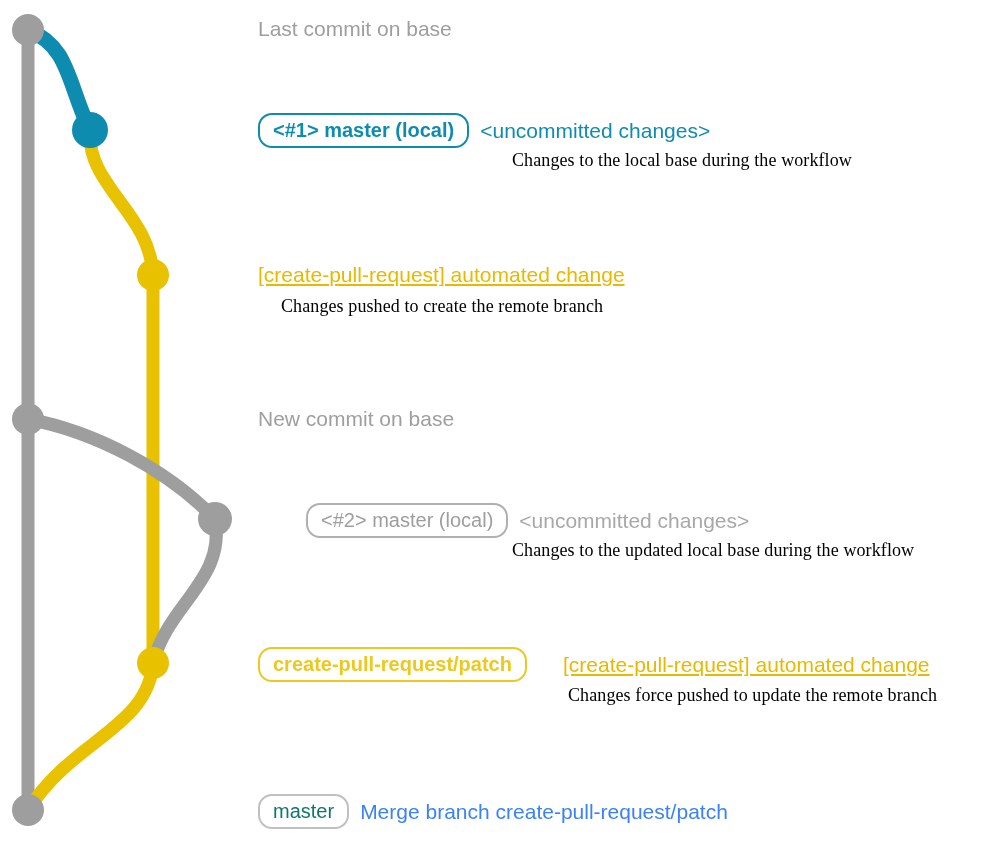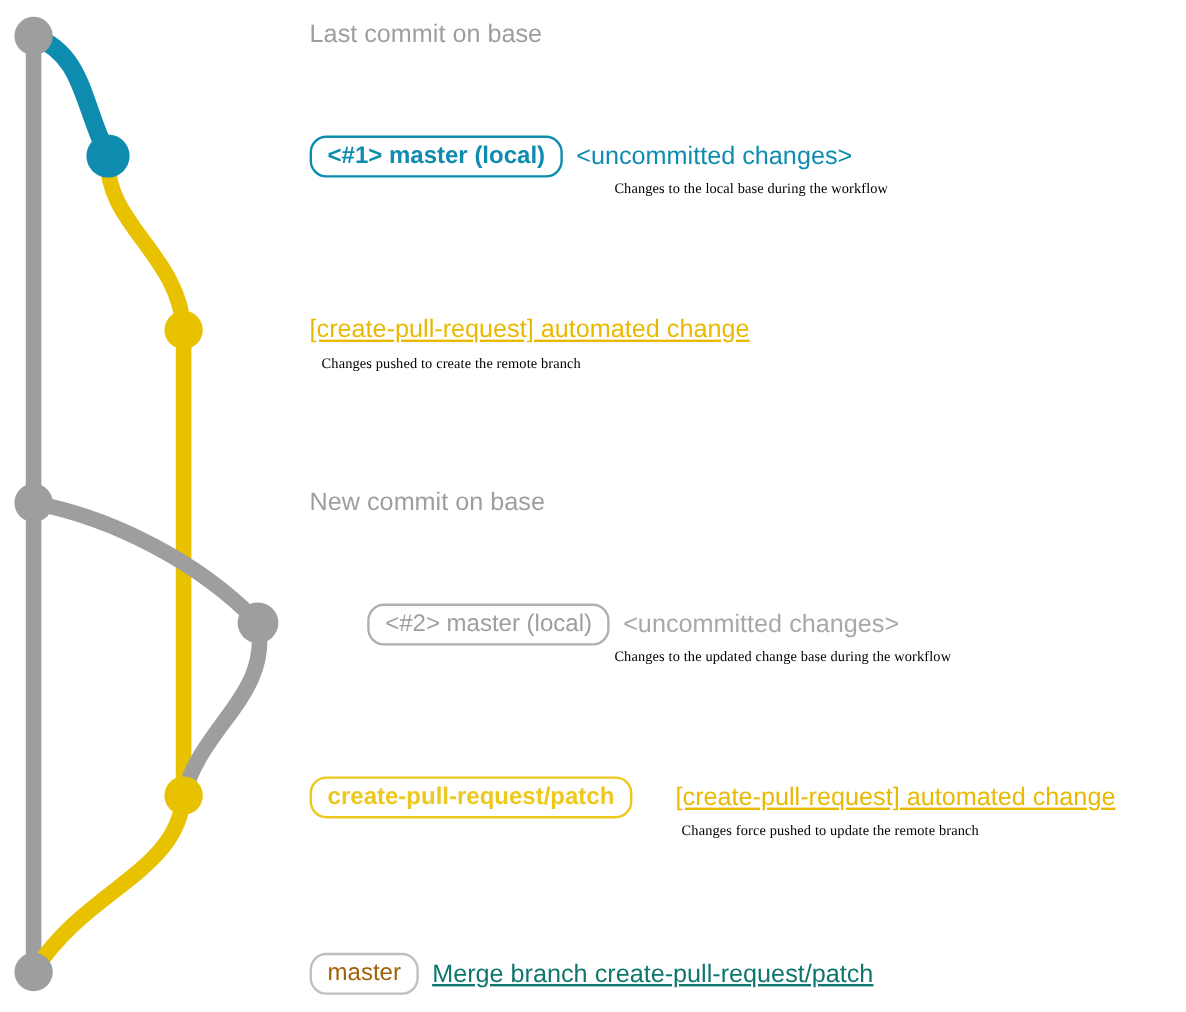--- a/index.html
+++ b/index.html
@@ -37,21 +37,21 @@
     position: absolute;
     display: flex;
     align-items: center;
     white-space: nowrap;
   }
 
   .sub-row {
     position: absolute;
     white-space: nowrap;
     font-family: "Liberation Serif", serif;
-    font-size: 12px;
+    font-size: 18px;
     color: #000000;
     letter-spacing: 0.1px;
   }
 
   .branch-pill {
     display: inline-block;
     border: 2px solid #1d4ed8;
     border-radius: 14px;
     padding: 5px 13px 6px 13px;
     font-size: 20px;
@@ -69,33 +69,33 @@
     border-color: #edc81e;
     color: #edc81e;
   }
   .branch-pill.gray {
     border-color: #b0b0b0;
     color: #9e9e9e;
     font-weight: normal;
   }
   .branch-pill.gray-thin {
     border-color: #c0c0c0;
-    color: #a16207;
+    color: #0f766e;
     font-weight: normal;
   }
 
   .msg {
     font-size: 21px;
     line-height: 1;
   }
   .msg.gray     { color: #9e9e9e; }
   .msg.teal     { color: #0e8cb0; }
   .msg.yellow   { color: #e8b900; text-decoration: underline; }
   .msg.gray-dim { color: #a8a8a8; }
-  .msg.merge    { color: #0f766e; text-decoration: underline; }
+  .msg.merge    { color: #3b82f6; }
 </style>
 </head>
 <body>
 
 <svg id="gitgraph-canvas" viewBox="0 0 988 843" width="988" height="843">
 
   <path d="M 28 30 L 28 810" stroke="#9e9e9e" stroke-width="13" fill="none" stroke-linecap="round"></path>
 
   <path d="M 28 30 C 70 46 68 86 90 130" stroke="#0e8cb0" stroke-width="15" fill="none" stroke-linecap="round"></path>
 
@@ -126,31 +126,31 @@
 
   <div class="commit-row" style="left:258px; top:113px;">
     <span class="branch-pill teal">&lt;#1&gt; master (local)</span>
     <span class="msg teal">&lt;uncommitted changes&gt;</span>
   </div>
   <div class="sub-row" style="left:512px; top:150px;">Changes to the local base during the workflow</div>
 
   <div class="commit-row" style="left:258px; top:264px;">
     <span class="msg yellow">[create-pull-request] automated change</span>
   </div>
-  <div class="sub-row" style="left:268px; top:296px;">Changes pushed to create the remote branch</div>
+  <div class="sub-row" style="left:281px; top:296px;">Changes pushed to create the remote branch</div>
 
   <div class="commit-row" style="left:258px; top:408px;">
     <span class="msg gray">New commit on base</span>
   </div>
 
   <div class="commit-row" style="left:258px; top:503px;padding-left:48px;">
     <span class="branch-pill gray">&lt;#2&gt; master (local)</span>
     <span class="msg gray-dim">&lt;uncommitted changes&gt;</span>
   </div>
-  <div class="sub-row" style="left:512px; top:540px;">Changes to the updated change base during the workflow</div>
+  <div class="sub-row" style="left:512px; top:540px;">Changes to the updated local base during the workflow</div>
 
   <div class="commit-row" style="left:258px; top:647px;gap:25px;">
     <span class="branch-pill yellow">create-pull-request/patch</span>
     <span class="msg yellow">[create-pull-request] automated change</span>
   </div>
   <div class="sub-row" style="left:568px; top:685px;">Changes force pushed to update the remote branch</div>
 
   <div class="commit-row" style="left:258px; top:794px;">
     <span class="branch-pill gray-thin">master</span>
     <span class="msg merge">Merge branch create-pull-request/patch</span>

